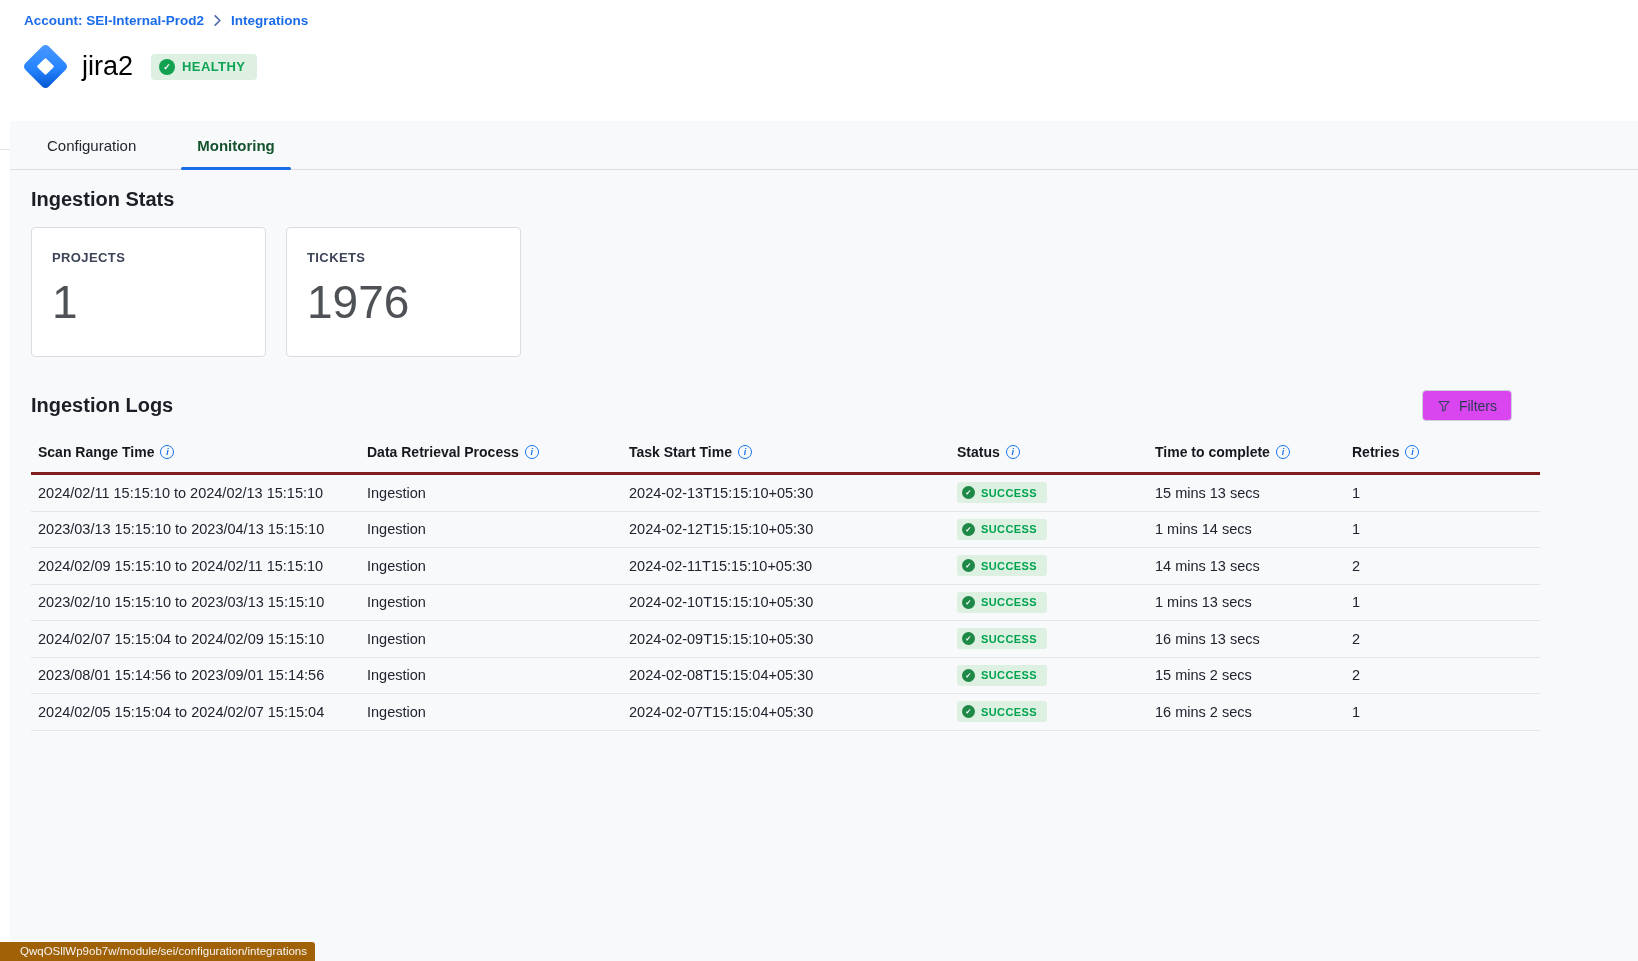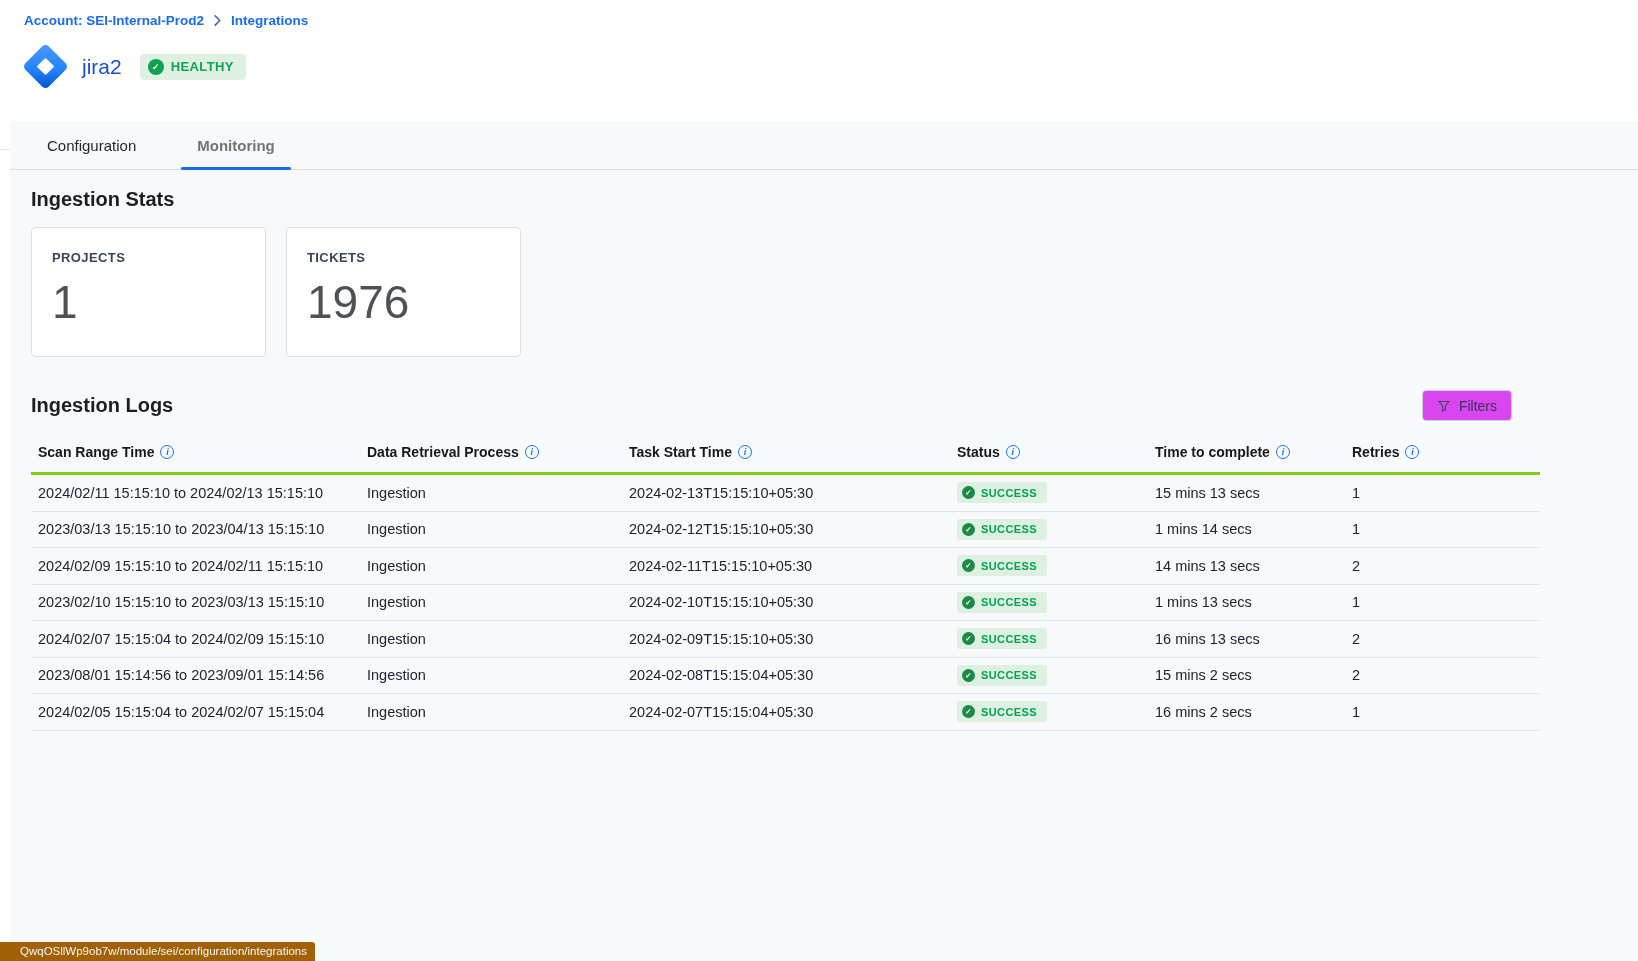--- a/index.html
+++ b/index.html
@@ -9,39 +9,39 @@
   
   .top-header { position:absolute; top:0; left:0; width:1638px; height:150px;
     background:#ffffff; border-bottom:1px solid #e2e4e9; }
   .breadcrumb { position:absolute; top:13px; left:24px; display:flex; align-items:center;
     gap:9px; font-size:13.5px; font-weight:700; color:#1b6ce9; }
   .breadcrumb a { color:#1b6ce9; text-decoration:none; cursor:pointer; }
   .crumb-sep { color:#44параметр5e85; }
   .crumb-sep svg { display:block; }
   .title-row { position:absolute; top:38px; left:17px; display:flex; align-items:center; }
   .jira-logo { width:57px; height:57px; flex:0 0 auto; }
-  .integration-title { font-size:21px; color:#1d4ed8; margin-left:8px; font-weight:400; }
+  .integration-title { font-size:27px; color:#000000; margin-left:8px; font-weight:400; }
   .health-badge { display:inline-flex; align-items:center; gap:7px; margin-left:18px;
     background:#def0e2; border-radius:4px; padding:5px 12px 5px 8px; }
   .health-badge .check-circle { width:16px; height:16px; border-radius:50%;
     background:#12a150; color:#fff; font-size:9px; font-weight:700;
     display:inline-flex; align-items:center; justify-content:center; }
   .health-badge .health-label { font-size:13px; font-weight:700; color:#0fa355;
     letter-spacing:.4px; }
 
   
   .content { position:absolute; top:121px; left:10px; right:0; bottom:0;
     background:#f8f9fb; }
 
   
   .tab-bar { display:flex; padding:0 0 0 21px; border-bottom:1px solid #dcdee5;
     height:49px; align-items:stretch; }
   .tab { display:flex; align-items:center; padding:0 16px; margin-right:29px;
     font-size:15px; color:#25272e; cursor:pointer; position:relative; }
-  .tab.active { color:#737373; font-weight:700; }
+  .tab.active { color:#14532d; font-weight:700; }
   .tab.active::after { content:""; position:absolute; left:0; right:0; bottom:-1px;
     height:3px; background:#1b6ce9; border-radius:2px; }
 
   .inner { padding:0 21px; }
 
   .section-title { font-size:20px; font-weight:700; color:#1b1e24; }
   .stats-title { margin-top:18px; }
 
   
   .cards { display:flex; gap:20px; margin-top:16px; }
@@ -54,21 +54,21 @@
   .logs-head { display:flex; align-items:center; justify-content:space-between;
     margin-top:33px; width:1509px; }
   .filters-btn { display:inline-flex; align-items:center; gap:8px; background:#d946ef;
     border:1px solid #cfd1da; border-radius:4px; height:31px; padding:0 14px;
     font-size:14px; color:#2b3a55; cursor:pointer; margin-right:28px; }
   .filters-btn svg { display:block; }
 
   
   .log-table { width:1509px; margin-top:14px; }
   .thead { display:grid; grid-template-columns:329px 262px 328px 198px 197px 1fr;
-    padding:9px 0 12px 0; border-bottom:3px solid #84cc16; }
+    padding:9px 0 12px 0; border-bottom:3px solid #7f1d1d; }
   .th { display:flex; align-items:center; gap:6px; font-size:14px; font-weight:700;
     color:#16181d; padding-left:7px; }
   .info-icon { width:14px; height:14px; border-radius:50%; border:1.4px solid #1a73e8;
     color:#1a73e8; font-size:9px; font-weight:700; font-style:italic;
     display:inline-flex; align-items:center; justify-content:center; flex:0 0 auto; }
   .tr { display:grid; grid-template-columns:329px 262px 328px 198px 197px 1fr;
     height:36.5px; align-items:center; border-bottom:1px solid #e4e5ec; }
   .td { font-size:14.5px; color:#20242e; padding-left:7px; white-space:nowrap; }
   .status-badge { display:inline-flex; align-items:center; gap:6px; background:#ddf0e2;
     border-radius:3px; padding:4px 10px 4px 5px; }

